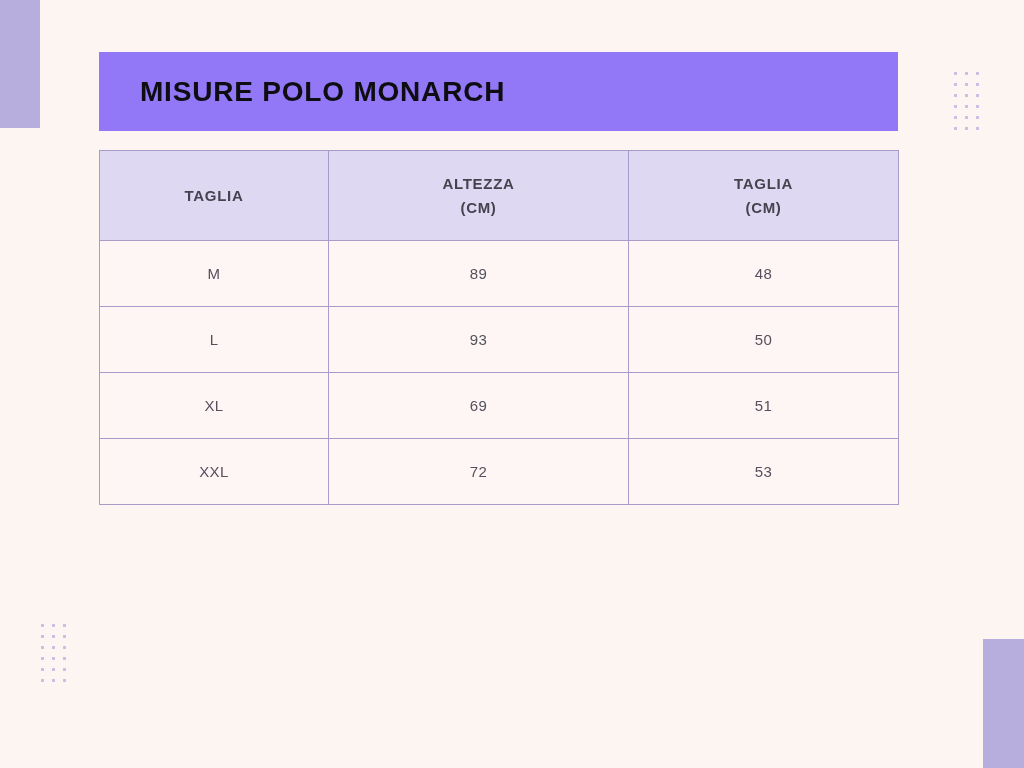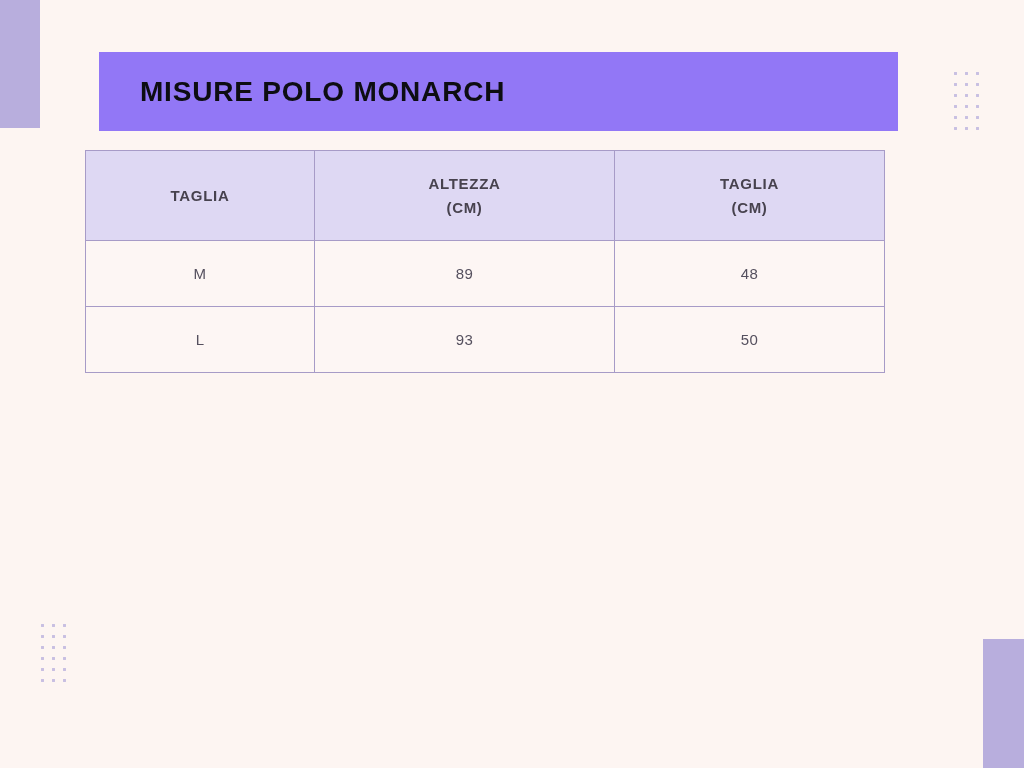--- a/index.html
+++ b/index.html
@@ -49,21 +49,21 @@
     margin-left: 41px;
     font-size: 28px;
     font-weight: 800;
     letter-spacing: 0.8px;
     color: #0d0d12;
   }
 
   
   .size-table {
     position: absolute;
-    left: 85px; top: 150px;
+    left: 99px; top: 150px;
     width: 799px;
     border-collapse: collapse;
     table-layout: fixed;
     padding-left: 12px;
   }
   .size-table col.c1 { width: 229px; }
   .size-table col.c2 { width: 300px; }
   .size-table col.c3 { width: 270px; }
   .size-table th, .size-table td {
     border: 1px solid #a79bc7;
@@ -130,16 +130,26 @@
       <tr>
         <td>M</td>
         <td>89</td>
         <td>48</td>
       </tr>
       <tr>
         <td>L</td>
         <td>93</td>
         <td>50</td>
       </tr>
+      <tr>
+        <td>XL</td>
+        <td>69</td>
+        <td>51</td>
+      </tr>
+      <tr>
+        <td>XXL</td>
+        <td>72</td>
+        <td>53</td>
+      </tr>
     </tbody>
   </table>
 
 </div>
 
 </body></html>

